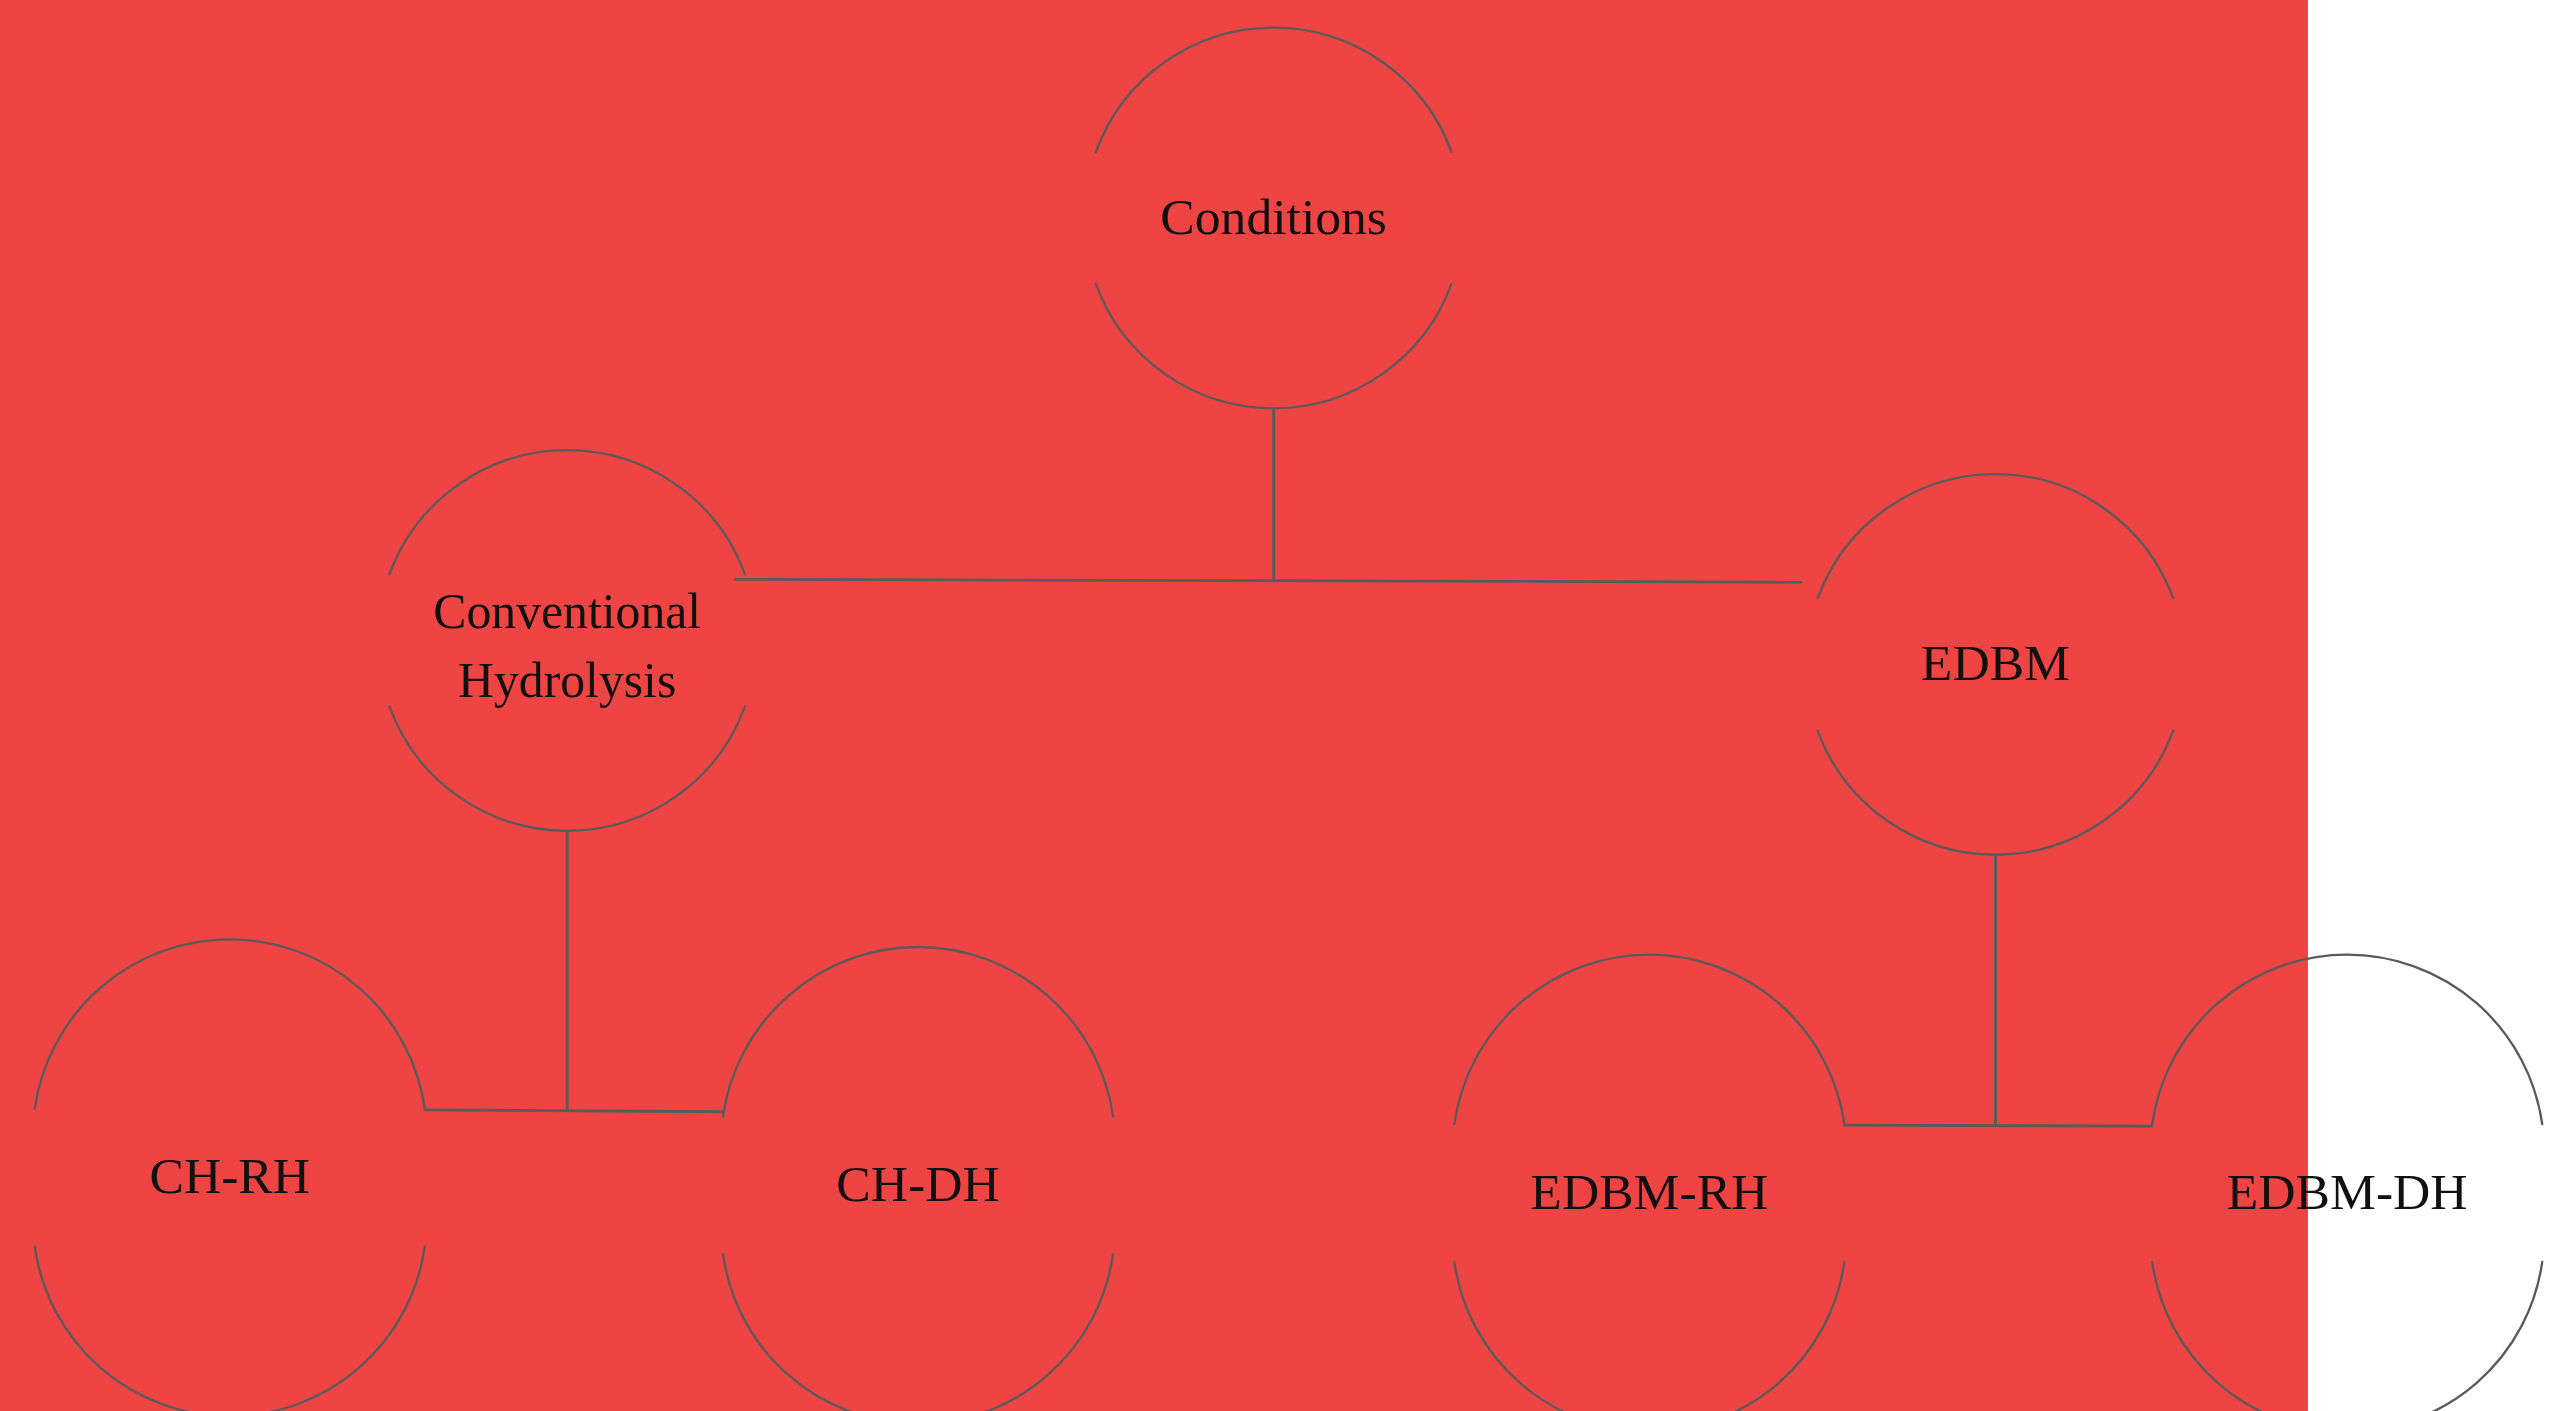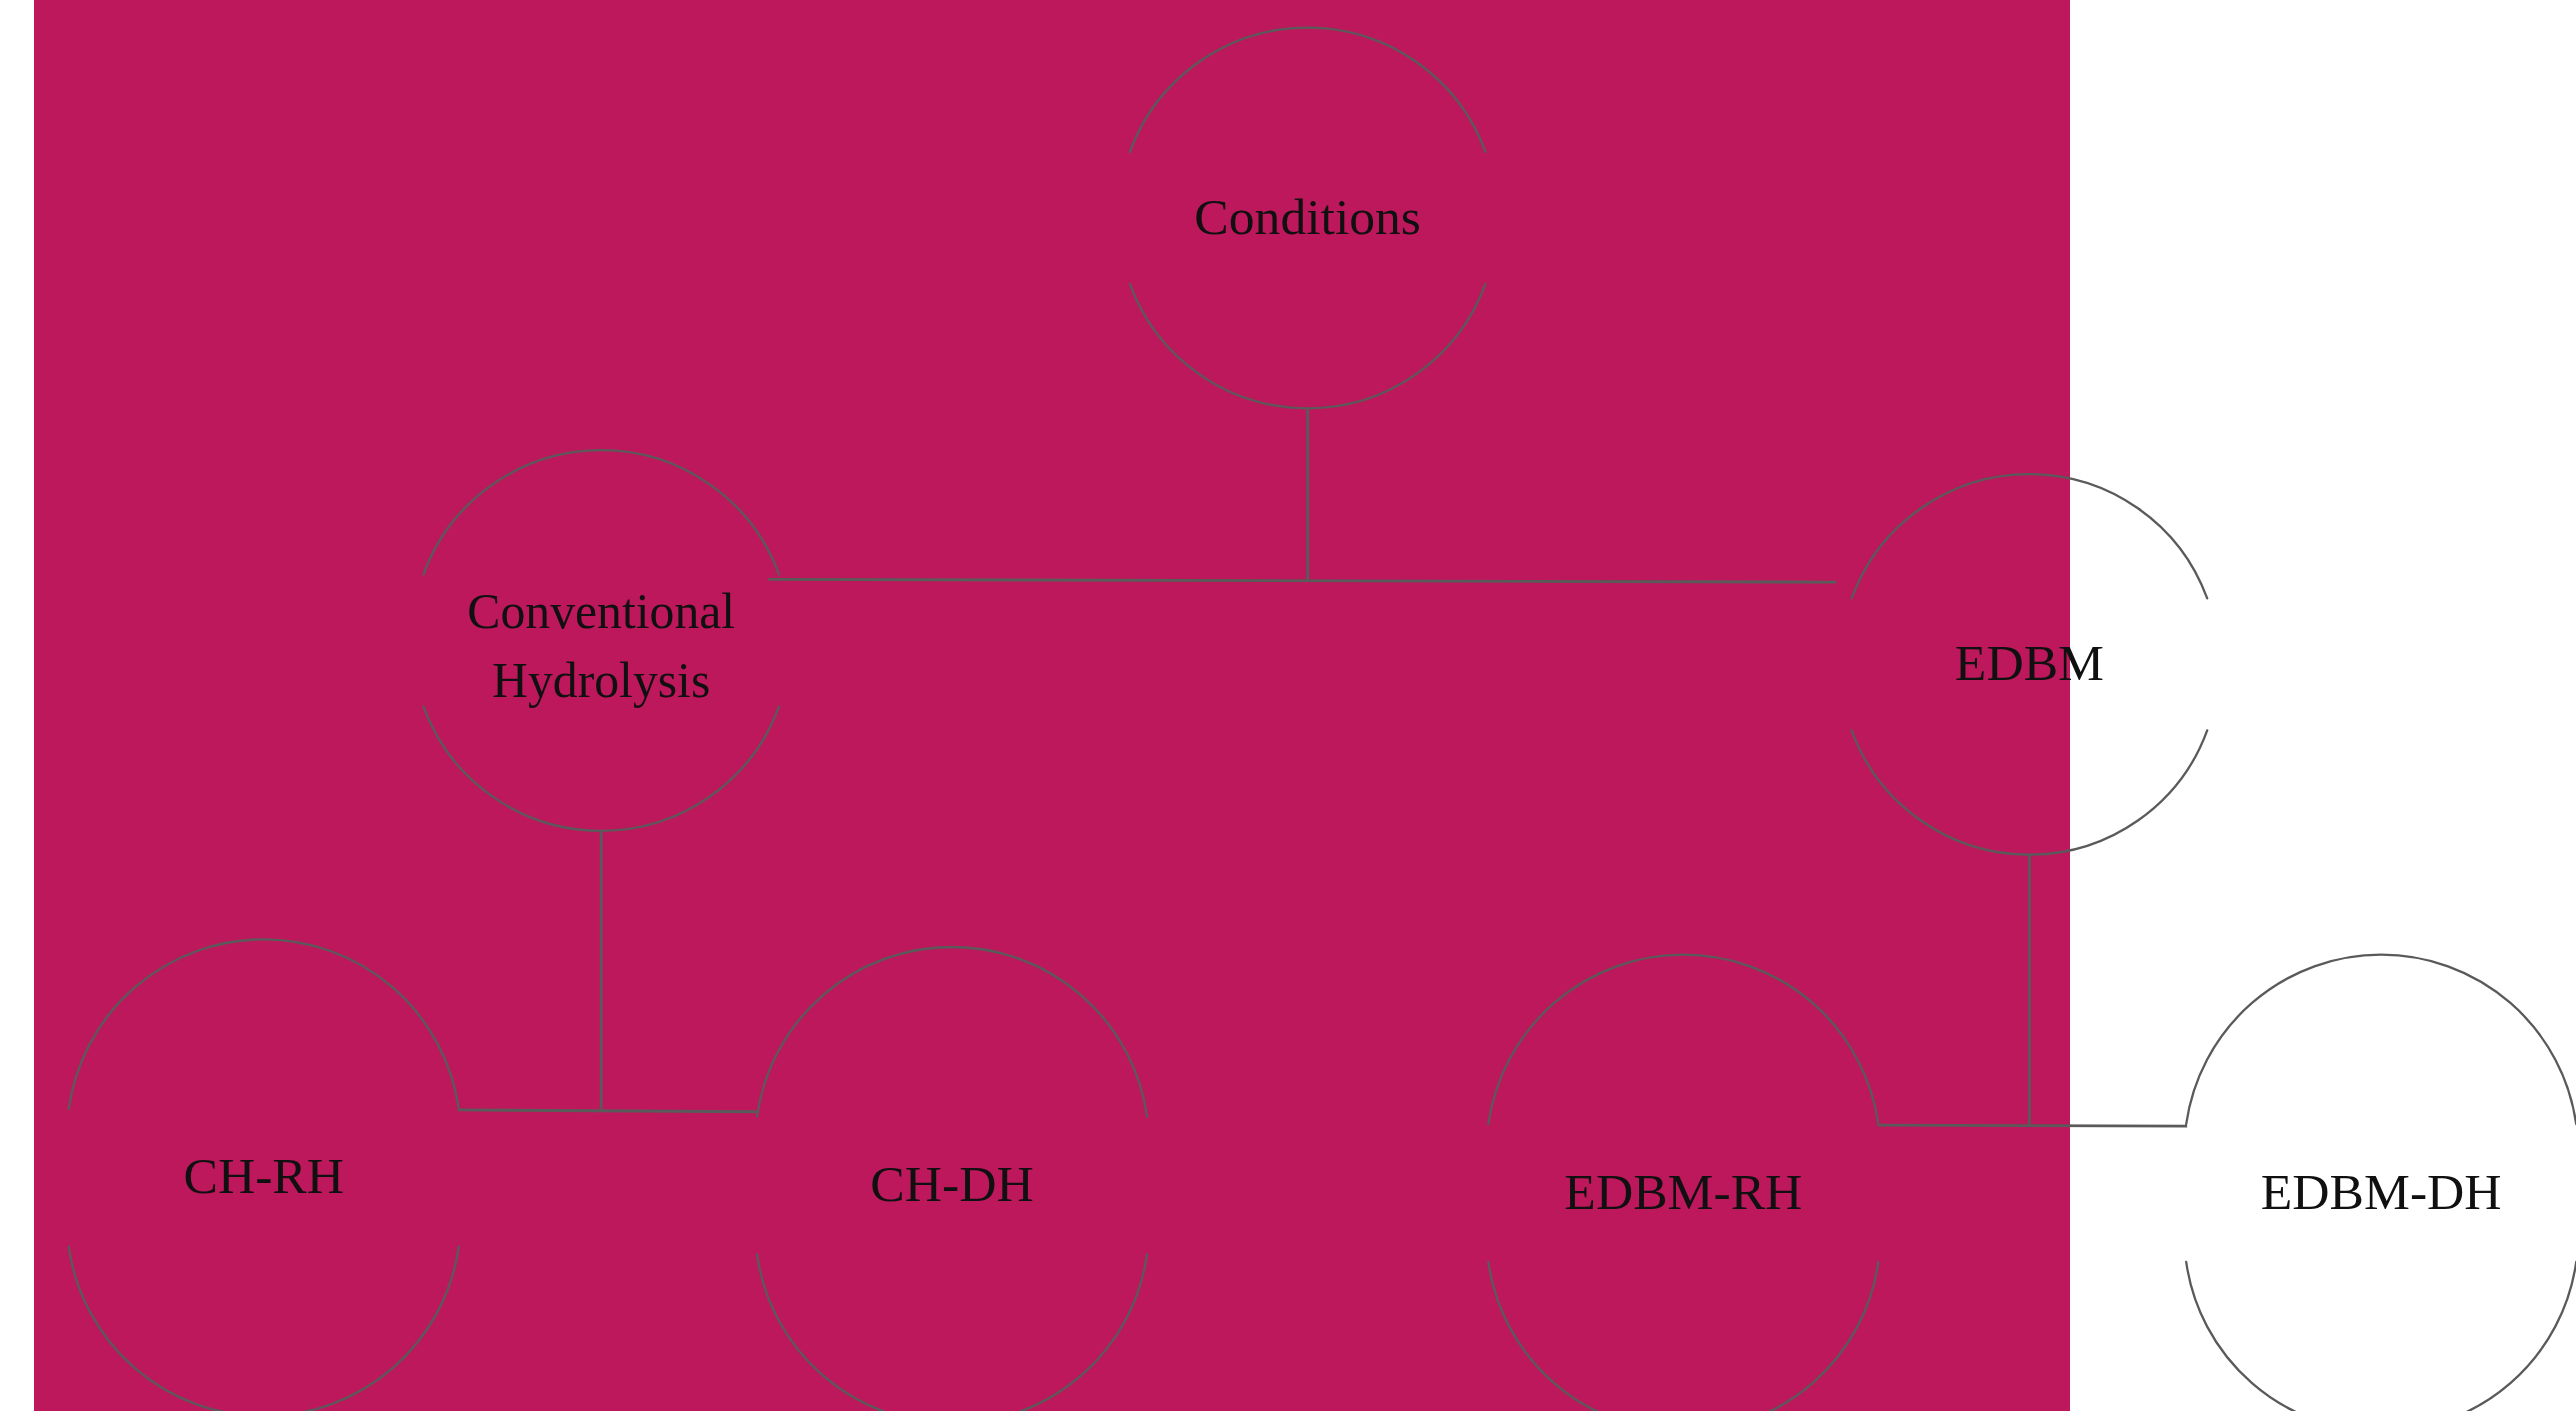--- a/index.html
+++ b/index.html
@@ -9,24 +9,23 @@
     background: #ffffff;
   }
   body {
     width: 2576px;
     height: 1411px;
     overflow: hidden;
     font-family: "Liberation Serif", "DejaVu Serif", serif;
   }
   #diagram-root {
     position: relative;
-    width: 2036px;
+    width: 2308px;
     height: 1411px;
-    background: #be185d;
-    margin-left: 34px;
+    background: #ef4444;
   }
   svg#diagram-canvas {
     position: absolute;
     top: 0;
     left: 0;
     width: 2576px;
     height: 1411px;
     display: block;
   }
   .node-arc {

